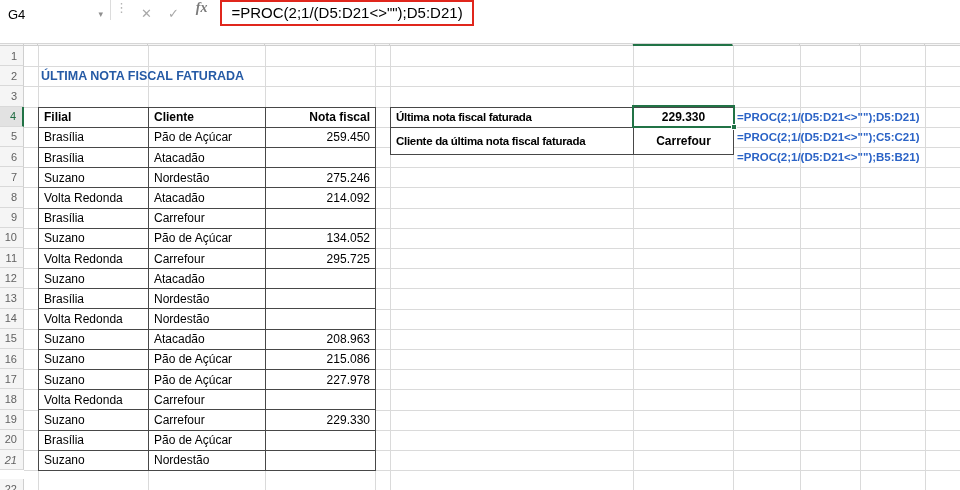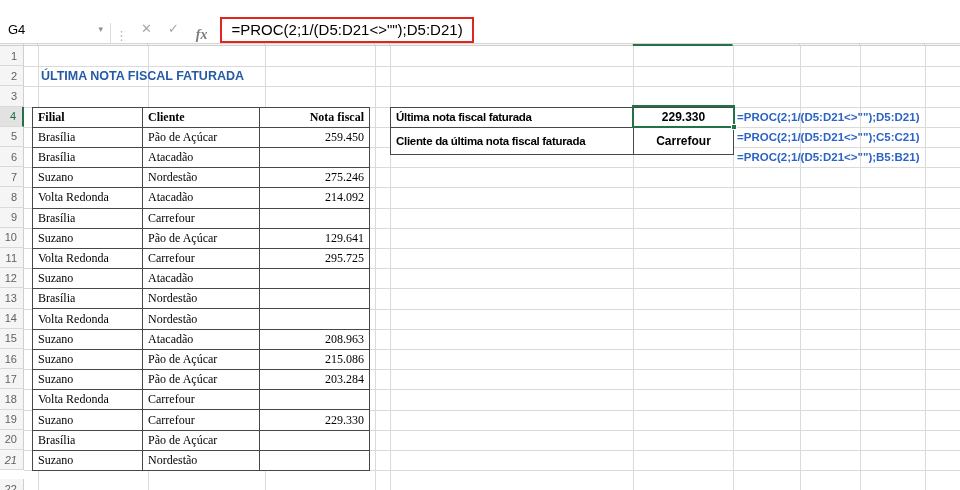--- a/index.html
+++ b/index.html
@@ -2,21 +2,21 @@
 <html style="--accent-green: #217346; --title-blue: #255aa5; --formula-blue: #2b63c6; --red-box: #e0261c;"><head>
 <meta charset="utf-8">
 <style>
 *{margin:0;padding:0;box-sizing:border-box}
 html,body{background:#fff}
 body{font-family:"Liberation Sans","DejaVu Sans",sans-serif;color:#000}
 #stage{position:relative;width:960px;height:490px;overflow:hidden;background:#fff}
 
 
 .fbar{position:absolute;left:0;top:0;width:960px;height:44px;background:#fff;
-  border-bottom:1px solid #d6d6d6;display:flex;align-items:flex-end;z-index:10}
+  border-bottom:1px solid #d6d6d6;display:flex;align-items:flex-start;z-index:10}
 .namebox{position:relative;width:110px;height:28px;display:flex;align-items:center;
   padding-left:8px;font-size:13px}
 .nb-caret{position:absolute;right:7px;top:9px;font-size:9px;color:#8f8f8f}
 .vsep{width:1px;height:20px;background:#dcdcdc}
 .handle{color:#b5b5b5;font-size:13px;padding:0 5px 0 4px}
 .fbtn{color:#a8a8a8;font-size:13px;padding:0 8px;line-height:28px}
 .fx{font-family:"Liberation Serif","DejaVu Serif",serif;font-style:italic;font-weight:bold;
   color:#7b7b7b;font-size:14px;padding:0 9px}
 .fwrap{margin-left:4px;flex:1}
 .fbox{display:inline-block;border:2px solid var(--red-box,#e0261c);padding:1px 9px;
@@ -135,21 +135,21 @@
     <div class="rowhdr" style="top: 308.6px; height: 20.2px;">14</div>
     <div class="rowhdr" style="top: 328.8px; height: 20.2px;">15</div>
     <div class="rowhdr" style="top: 349px; height: 20.2px;">16</div>
     <div class="rowhdr" style="top: 369.2px; height: 20.2px;">17</div>
     <div class="rowhdr" style="top: 389.4px; height: 20.2px;">18</div>
     <div class="rowhdr" style="top: 409.6px; height: 20.2px;">19</div>
     <div class="rowhdr" style="top: 429.8px; height: 20.2px;">20</div>
     <div class="rowhdr" style="top: 450px; height: 20.2px; font-style: italic;">21</div>
     <div class="rowhdr" style="top: 479px; height: 20.2px;">22</div>
     <div class="title-cell" style="left: 41px; top: 66.2px; height: 20.2px; line-height: 20.2px;">ÚLTIMA NOTA FISCAL FATURADA</div>
-    <table class="xtable" style="left: 32px; top: 106.6px; font-family: Liberation Serif, serif;">
+    <table class="xtable" style="left: 38px; top: 106.6px;">
       <colgroup>
         <col style="width: 110px;">
         <col style="width: 117px;">
         <col style="width: 110px;">
       </colgroup>
       <tbody>
         <tr style="height: 20.2px;">
           <td class="b">Filial</td>
           <td class="b">Cliente</td>
           <td class="b ar">Nota fiscal</td>
@@ -175,21 +175,21 @@
           <td class="ar">214.092</td>
         </tr>
         <tr style="height: 20.2px;">
           <td class="">Brasília</td>
           <td class="">Carrefour</td>
           <td class="ar"></td>
         </tr>
         <tr style="height: 20.2px;">
           <td class="">Suzano</td>
           <td class="">Pão de Açúcar</td>
-          <td class="ar">129.641</td>
+          <td class="ar">134.052</td>
         </tr>
         <tr style="height: 20.2px;">
           <td class="">Volta Redonda</td>
           <td class="">Carrefour</td>
           <td class="ar">295.725</td>
         </tr>
         <tr style="height: 20.2px;">
           <td class="">Suzano</td>
           <td class="">Atacadão</td>
           <td class="ar"></td>
@@ -210,21 +210,21 @@
           <td class="ar">208.963</td>
         </tr>
         <tr style="height: 20.2px;">
           <td class="">Suzano</td>
           <td class="">Pão de Açúcar</td>
           <td class="ar">215.086</td>
         </tr>
         <tr style="height: 20.2px;">
           <td class="">Suzano</td>
           <td class="">Pão de Açúcar</td>
-          <td class="ar">203.284</td>
+          <td class="ar">227.978</td>
         </tr>
         <tr style="height: 20.2px;">
           <td class="">Volta Redonda</td>
           <td class="">Carrefour</td>
           <td class="ar"></td>
         </tr>
         <tr style="height: 20.2px;">
           <td class="">Suzano</td>
           <td class="">Carrefour</td>
           <td class="ar">229.330</td>

